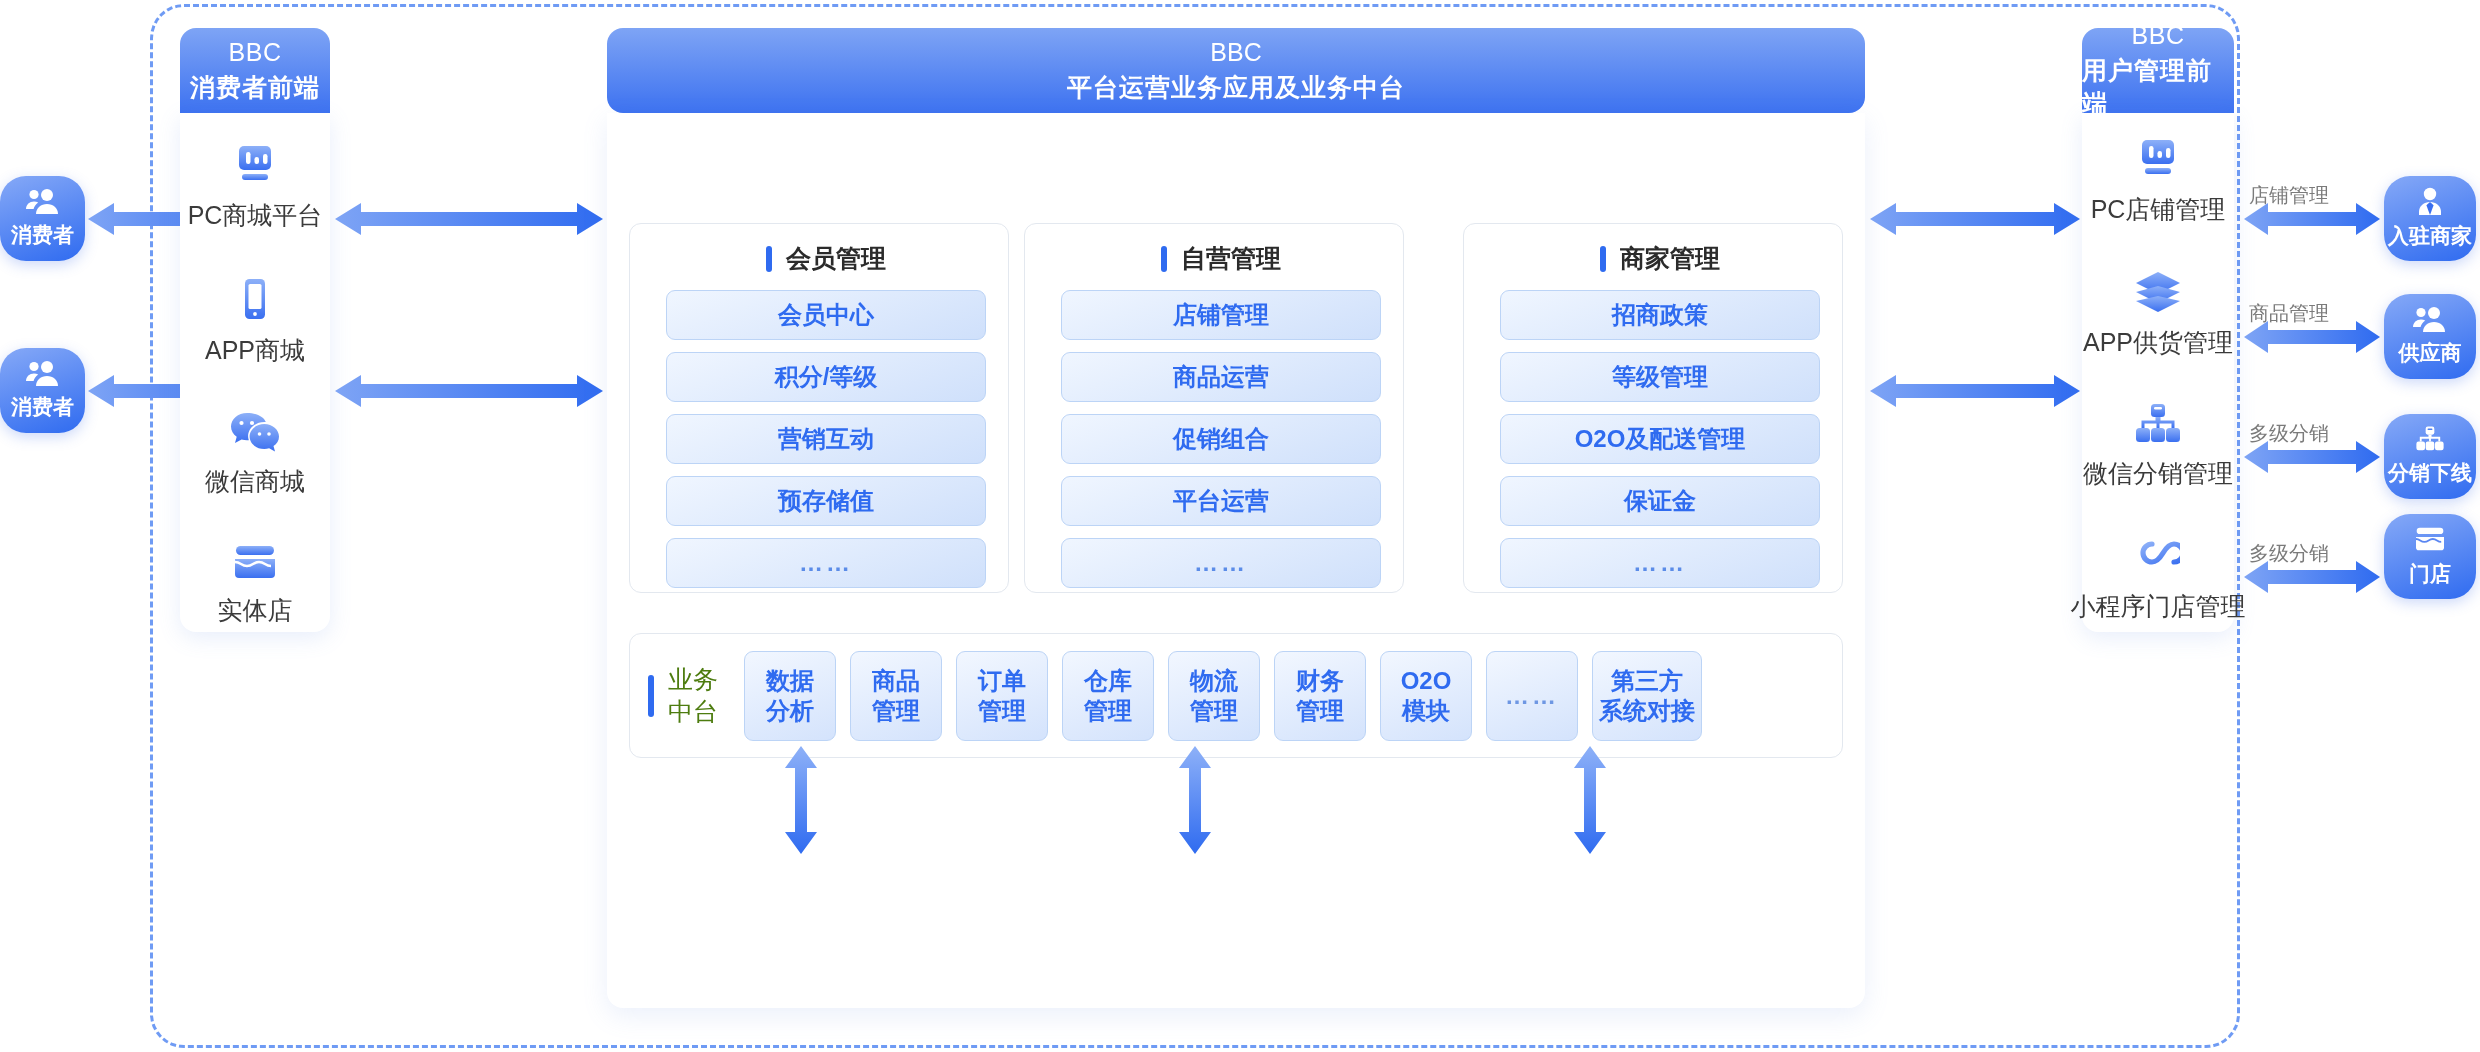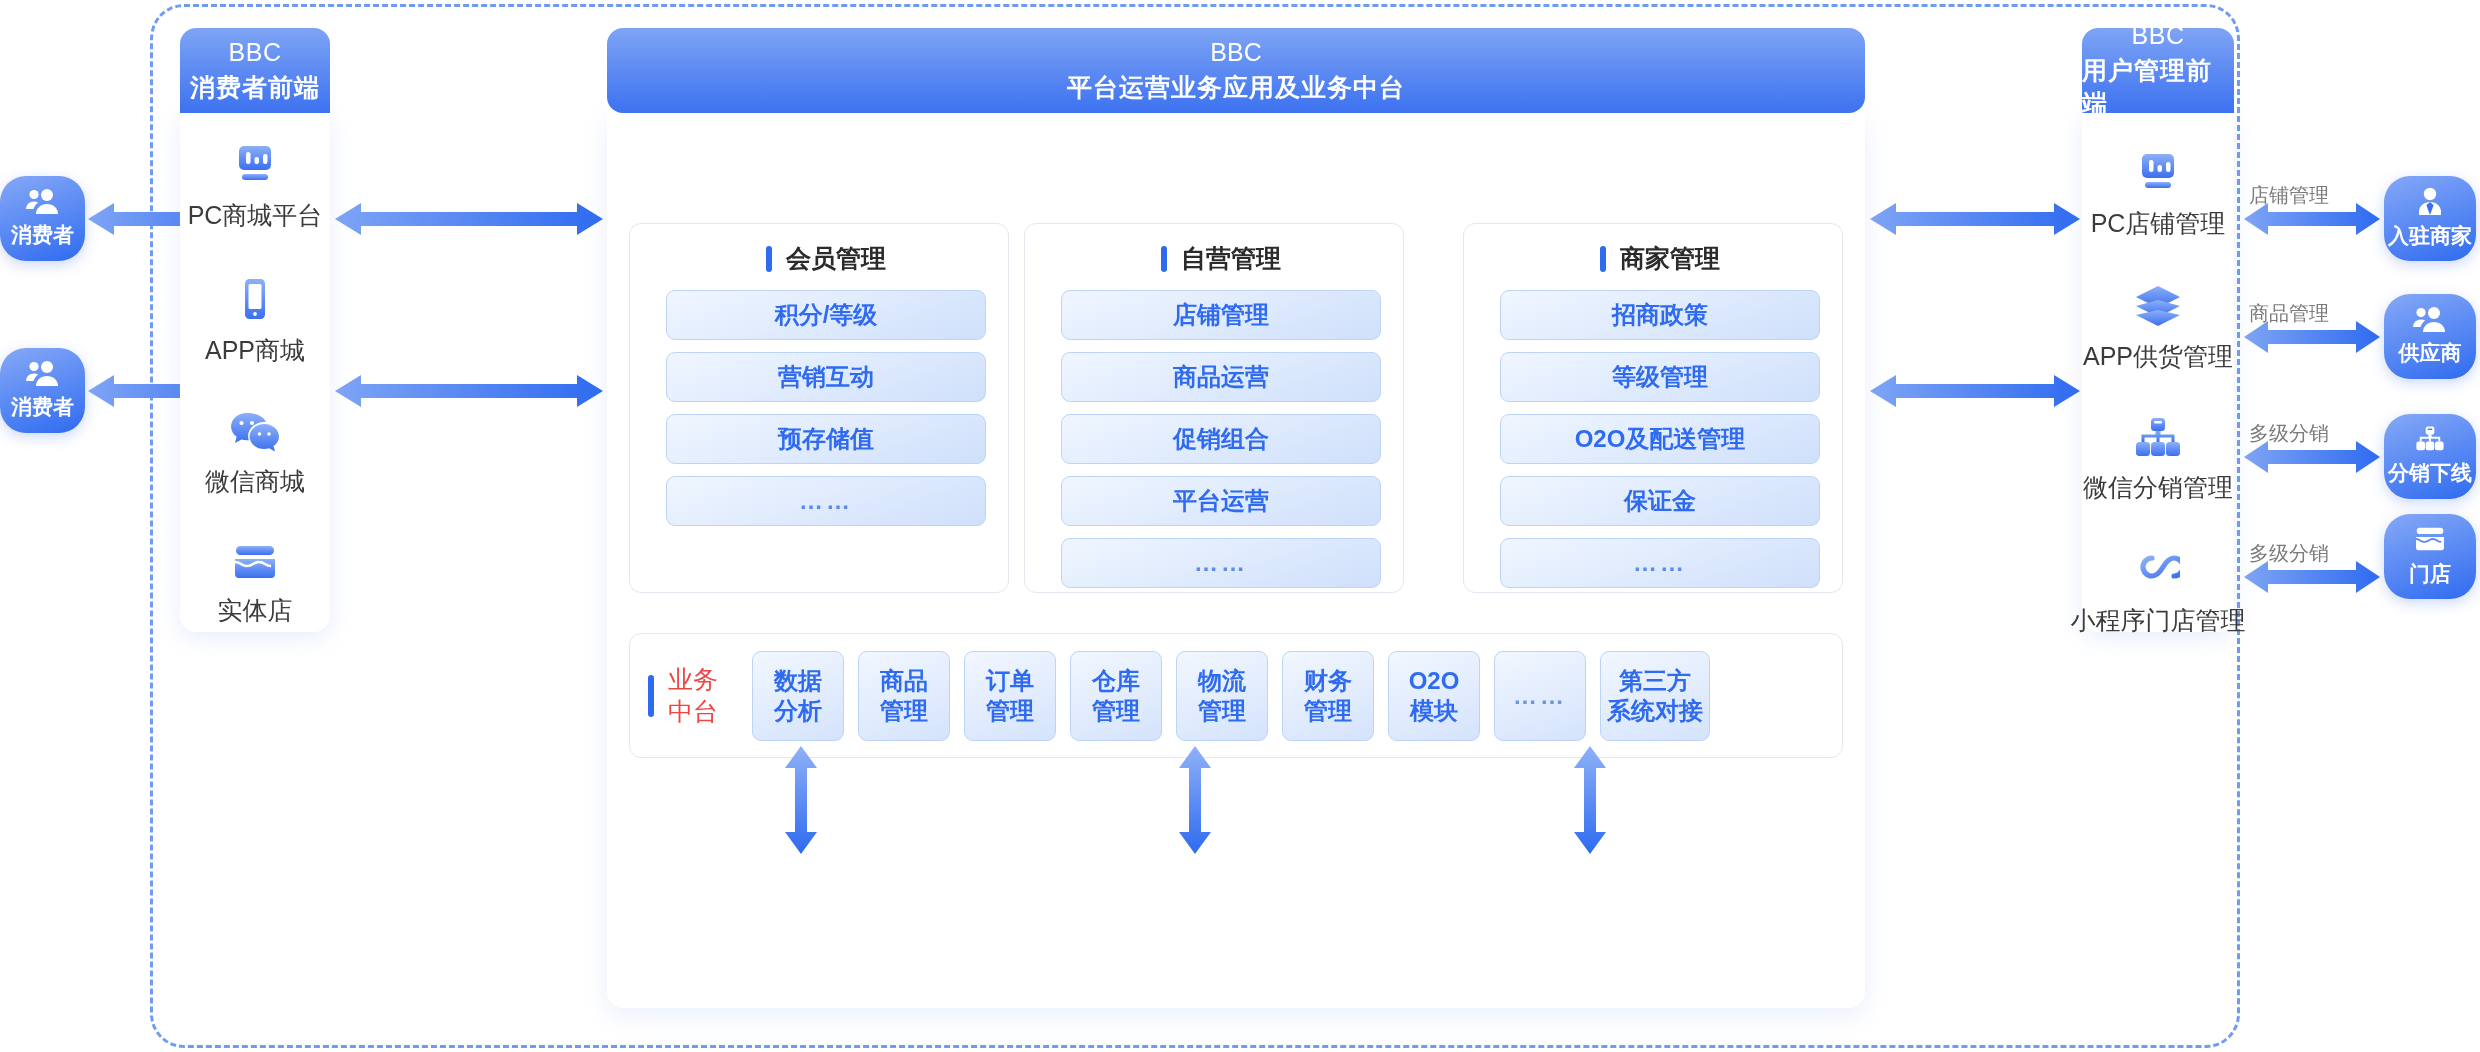--- a/index.html
+++ b/index.html
@@ -74,22 +74,22 @@
   .chip.dots{ color:#5b8ce8; letter-spacing:3px; font-weight:bold; }
 
   
   #mid-strip{
     position:absolute; left:22px; top:520px; width:1214px; height:125px;
     border:1px solid #e3e8ef; border-radius:12px; background:#fff;
     display:flex; align-items:center; padding-left:18px; gap:14px;
   }
   #mid-strip .bar{ width:6px; height:42px; background:#2f6bf0; border-radius:3px; }
   #mid-label{
-    font-size:25px; color:#ef4444; line-height:1.25; text-align:center;
-    margin-right:20px; white-space:nowrap;
+    font-size:25px; color:#4d7c0f; line-height:1.25; text-align:center;
+    margin-right:12px; white-space:nowrap;
   }
   .mchip{
     width:92px; height:90px; border-radius:9px;
     border:1px solid #bcd4f6;
     background:linear-gradient(160deg,#f2f7ff 0%,#d4e3fc 100%);
     display:flex; flex-direction:column; align-items:center; justify-content:center;
     font-size:24px; font-weight:bold; color:#2f6bf0; line-height:1.22;
   }
   .mchip.wide{ width:110px; }
   .mchip.dots{ color:#6e97e3; letter-spacing:3px; }
@@ -254,20 +254,21 @@
     <span class="hl1">BBC</span>
     <span class="hl2">平台运营业务应用及业务中台</span>
   </div>
   <div id="center-body">
 
     <div class="group-box" style="left:22px;">
       <div class="group-title">
         <span class="bar"></span>
         <span>会员管理</span>
       </div>
+      <div class="chip">会员中心</div>
       <div class="chip">积分/等级</div>
       <div class="chip">营销互动</div>
       <div class="chip">预存储值</div>
       <div class="chip dots">……</div>
     </div>
 
     <div class="group-box" style="left:417px;">
       <div class="group-title">
         <span class="bar"></span>
         <span>自营管理</span>
@@ -359,21 +360,21 @@
 </svg>
 <svg class="arrow" style="left:1870px; top:370px;" width="210" height="42">
   <path d="M0 21 L26 5 L26 14 L184 14 L184 5 L210 21 L184 37 L184 28 L26 28 L26 37 Z" fill="url(#ga1)"></path>
 </svg>
 
 <div class="col-card" style="left:2082px; top:28px; width:152px; height:604px;">
   <div class="col-head">
     <span class="hl1">BBC</span>
     <span class="hl2">用户管理前端</span>
   </div>
-  <div class="col-body" style="height:519px; padding-top:36px; gap:44px;">
+  <div class="col-body" style="height:519px; padding-top:22px; gap:44px;">
 
     <div class="tile">
       <span>
         <svg width="46" height="46" viewBox="0 0 46 46">
           <rect x="7" y="5" width="32" height="24" rx="5" fill="url(#gi1)"></rect>
           <rect x="14" y="11" width="4.5" height="12" rx="2.2" fill="#fff"></rect>
           <rect x="22.5" y="16" width="4.5" height="7" rx="2.2" fill="#fff"></rect>
           <rect x="31" y="13" width="4.5" height="10" rx="2.2" fill="#fff"></rect>
           <rect x="10" y="33" width="26" height="6" rx="3" fill="url(#gi1)"></rect>
         </svg>

